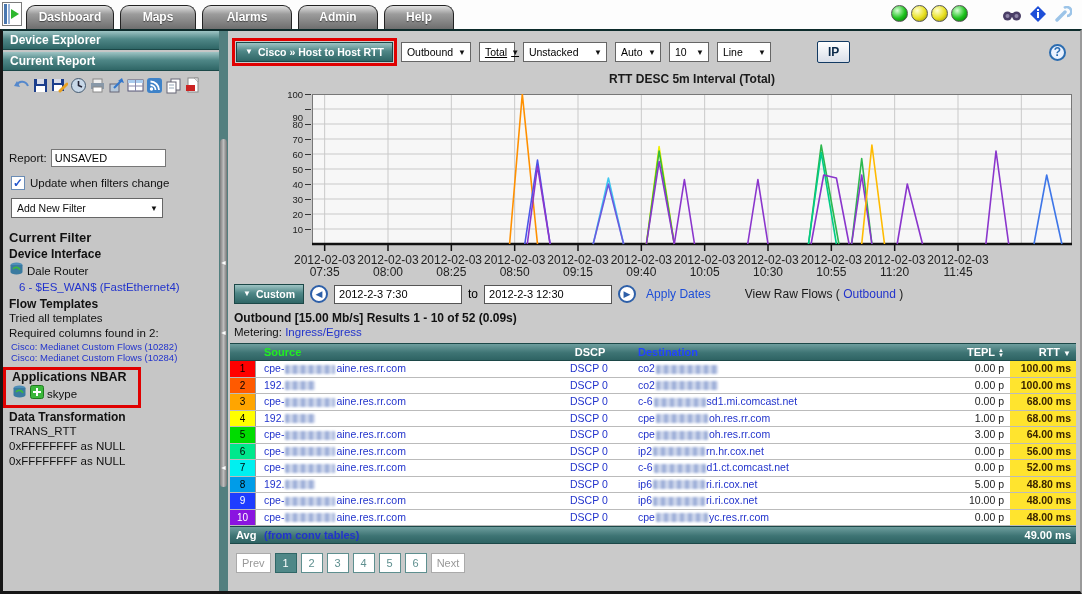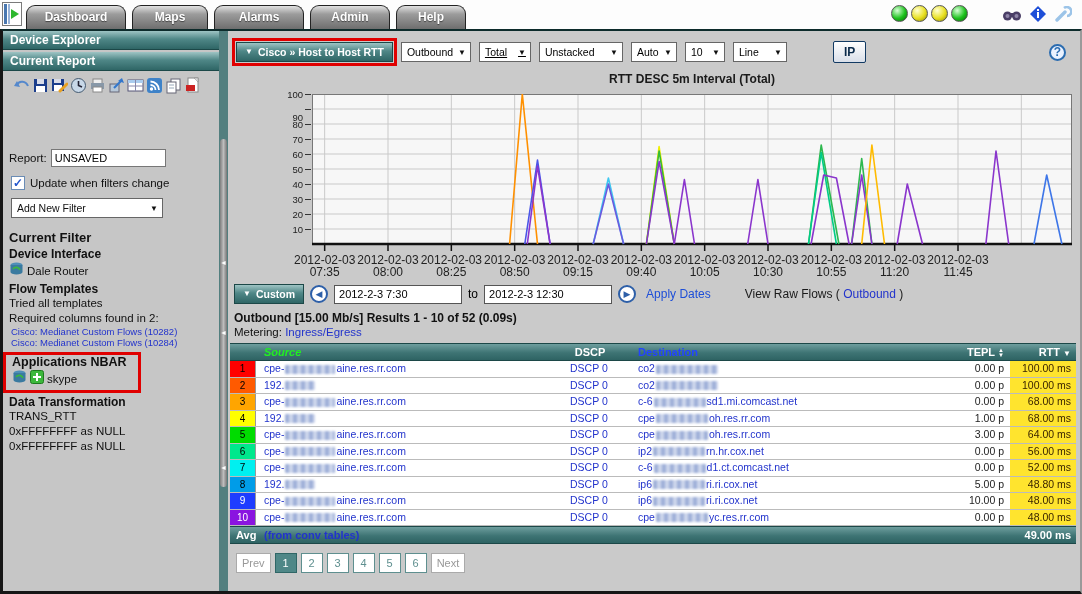--- a/index.html
+++ b/index.html
@@ -9,21 +9,21 @@
 
   
   .topbar { position:relative; height:29px; background:#fdfdfd; }
   .sb-toggle { position:absolute; left:2px; top:2px; width:20px; height:24px; border:1px solid #7a7a7a; background:#fff; cursor:pointer; }
   .tabs { position:absolute; left:26px; bottom:0; display:flex; gap:6px; align-items:flex-end; }
   .tab { height:24px; border:1px solid #232323; border-bottom:none; border-radius:9px 9px 0 0;
     background:linear-gradient(#e2e2e2,#9c9c9c 35%,#6e6e6e);
     color:#fff; font-weight:bold; font-size:12px; text-align:center; line-height:23px;
     text-shadow:0 1px 1px rgba(0,0,0,.5); cursor:pointer; }
   .tab.active { height:28px; line-height:26px; background:linear-gradient(#bcd7d7,#5e9a9a 35%,#3a7878); }
-  .t0{width:100px}.t1{width:76px}.t2{width:100px}.t3{width:90px}.t4{width:80px}.t5{width:70px}
+  .t0{width:88px}.t1{width:76px}.t2{width:100px}.t3{width:90px}.t4{width:80px}.t5{width:70px}
   .lights { position:absolute; right:114px; top:5px; display:flex; gap:3px; }
   .light { width:17px; height:17px; border-radius:50%; border:1px solid #555; }
   .light.green { background:radial-gradient(circle at 35% 30%, #d6ffd6, #1ec21e 55%, #056605); }
   .light.yellow { background:radial-gradient(circle at 35% 30%, #ffffd0, #e8e020 55%, #8a8405); }
   .tb-icons { position:absolute; right:10px; top:6px; display:flex; gap:8px; align-items:center; }
 
   
   .frame { position:absolute; top:29px; left:0; right:0; bottom:0; background:#527f7f;
     border-left:3px solid #161616; border-bottom:3px solid #161616; border-right:2px solid #9a9a9a;
     border-top:2px solid #0d2b2b; display:flex; }
@@ -101,29 +101,29 @@
     border-top:1px solid #1c4848; border-bottom:1px solid #1c4848; color:#fff; font-weight:bold;
     font-size:11px; line-height:17px; }
   .c { overflow:hidden; white-space:nowrap; }
   .c.rank { width:26px; }
   .c.src  { width:294px; padding-left:8px; }
   .c.dscp { width:80px;  padding-left:20px; }
   .c.dst  { width:306px; padding-left:8px; }
   .c.tepl { width:74px;  text-align:right; padding-right:6px; }
   .c.rtt  { width:66px;  text-align:right; padding-right:5px; }
   .thead .c.dscp { padding-left:0; text-align:center; }
-  .thead .src { color:#22ee22; cursor:pointer;font-style:italic; }
+  .thead .src { color:#22ee22; cursor:pointer; }
   .thead .dst { color:#2244ff; cursor:pointer; }
   .thead .tepl, .thead .rtt { cursor:pointer; }
   .sorticons { display:inline-block; font-size:6px; line-height:5px; vertical-align:middle; margin-left:3px; }
   .trow { height:16.5px; background:#fff; border-bottom:1px solid #bbb; font-size:10.5px; line-height:15px; }
   .trow .rank { text-align:center; font-size:10px; border-right:1px solid #999; }
   .trow .src, .trow .dst, .trow .dscp { color:#2233cc; cursor:pointer; }
   .trow .tepl { color:#222; }
-  .trow .rtt { background:#ffe42e; font-weight:normal; color:#3a2400; }
+  .trow .rtt { background:#ffe42e; font-weight:bold; color:#3a2400; }
   .masked { display:inline-block; height:9px; margin:0 1px; vertical-align:middle; border-radius:1px;
     background:repeating-linear-gradient(90deg,#9fb0d8 0 4px,#cdd6ec 4px 8px); filter:blur(1.3px); }
   .avg-row { height:18px; background:linear-gradient(#6e9e9e,#3e7474 55%,#2e6363);
     border-top:1px solid #1c4848; border-bottom:1px solid #1c4848; color:#fff; font-weight:bold;
     font-size:11px; line-height:17px; }
   .avg-row .albl { width:34px; padding-left:6px; }
   .avg-row .alnk { color:#2233cc; cursor:pointer; }
   .avg-row .aval { margin-left:auto; padding-right:5px; }
 
   .pager { display:flex; gap:4px; margin:9px 0 0 8px; }
@@ -263,20 +263,21 @@
       <div class="subhead">Device Interface</div>
 
       <div class="icon-line">
         <span><svg width="15" height="15">
               <ellipse cx="7.5" cy="4" rx="6" ry="2.6" fill="#4e8fb8"></ellipse>
               <path d="M1.5 4 L1.5 11 a6 2.6 0 0 0 12 0 L13.5 4" fill="#3a7aa0"></path>
               <path d="M4 8 a4 4 0 0 1 7 1" stroke="#3cb83c" stroke-width="1.6" fill="none"></path>
             </svg></span>
         <span>Dale Router</span>
       </div>
+      <div class="side-item ind lnk">6 - $ES_WAN$ (FastEthernet4)</div>
 
       <div class="subhead">Flow Templates</div>
       <div class="side-item">Tried all templates</div>
       <div class="side-item">Required columns found in 2:</div>
       <div id="tpl-links">
           <div class="tpl-link">Cisco: Medianet Custom Flows (10282)</div>
           <div class="tpl-link">Cisco: Medianet Custom Flows (10284)</div>
         </div>
 
       <div class="redbox2">
@@ -319,21 +320,21 @@
           <span class="teal-btn">
             <span style="font-size:8px">▼</span>
             <span>Cisco » Host to Host RTT</span>
           </span>
         </span>
         <span class="dds" id="dds">
             <span class="dd" style="width: 70px;">
               <span>Outbound</span>
               <span class="arr">▼</span>
             </span>
-            <span class="dd" style="width: 52px; text-decoration: underline;">
+            <span class="dd" style="width: 36px; text-decoration: underline;">
               <span>Total</span>
               <span class="arr">▼</span>
             </span>
             <span class="dd" style="width: 84px;">
               <span>Unstacked</span>
               <span class="arr">▼</span>
             </span>
             <span class="dd" style="width: 46px;">
               <span>Auto</span>
               <span class="arr">▼</span>

